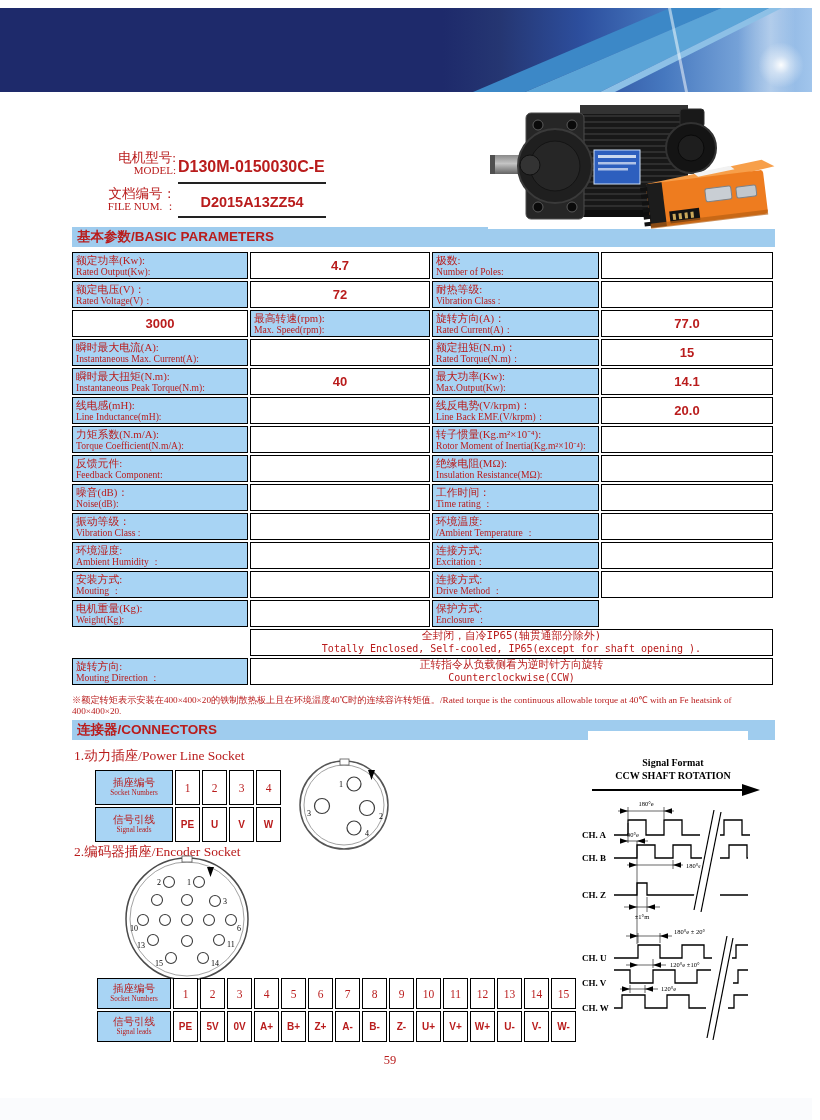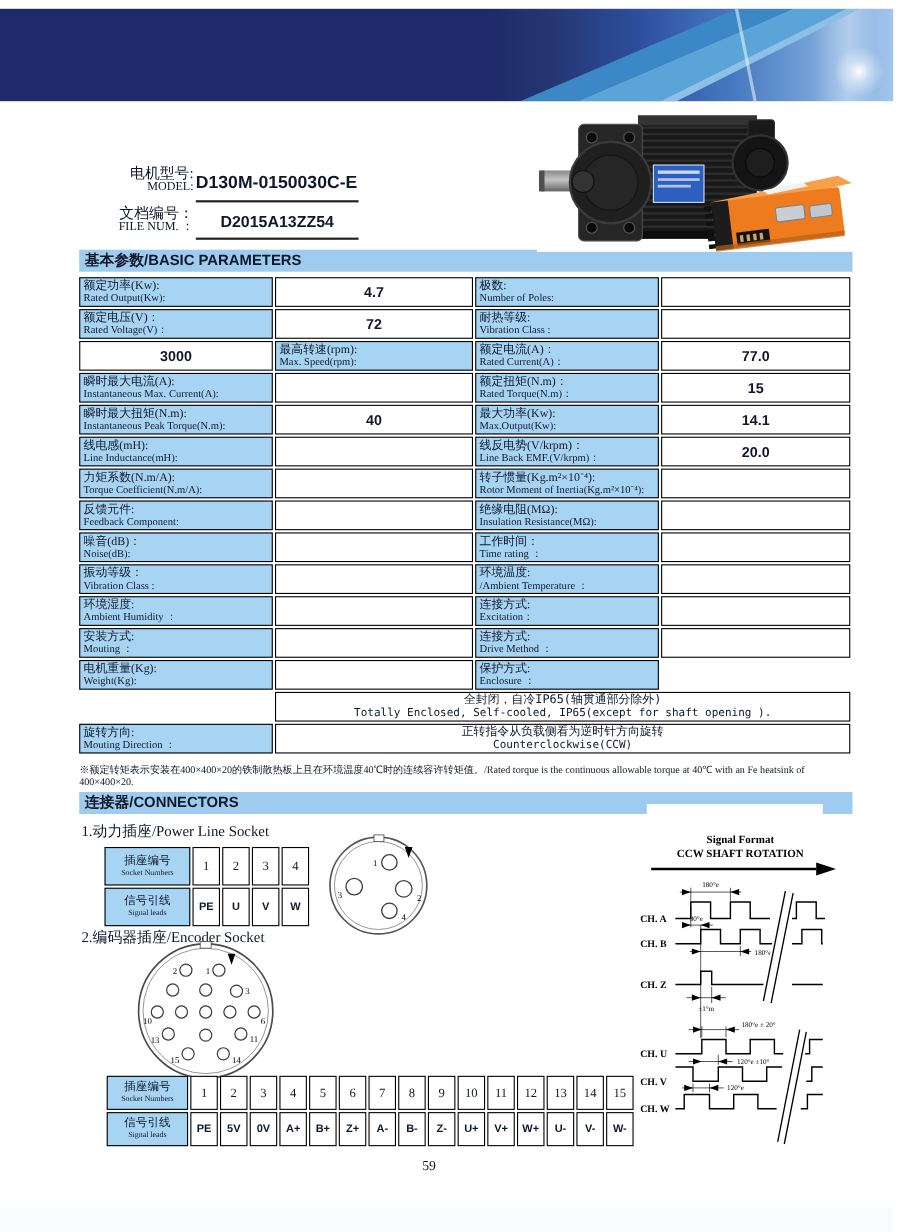--- a/index.html
+++ b/index.html
@@ -1,17 +1,17 @@
 <!DOCTYPE html>
 <html><head>
 <meta charset="utf-8">
 <style>
   html,body{margin:0;padding:0;background:#fff;}
   .page{position:relative;width:812px;height:1120px;background:#fff;overflow:hidden;
-        font-family:"Liberation Serif",serif;color:#0f172a;}
+        font-family:"Liberation Serif",serif;color:#b91c1c;}
 
   
   .banner{position:absolute;left:0;top:8px;width:820px;height:84px;overflow:hidden;
     background:
       linear-gradient(to right, rgba(255,255,255,0) 90%, rgba(255,255,255,.35) 94%, rgba(255,255,255,0) 97%),
       linear-gradient(to right,#1e2a6b 0%,#1e2a6b 54%,#253672 61%,#2d4f9e 71%,#4678bf 81%,#7aa6da 91%,#a6c9ee 100%);}
   .stripe{position:absolute;inset:0;}
   .s1{background:#3c88c7;clip-path:polygon(670px 0,722px 0,525px 100%,473px 100%);}
   .s2{background:#5ba4d7;clip-path:polygon(722px 0,770px 0,600px 100%,525px 100%);}
   .s3{background:#8dc0e6;clip-path:polygon(770px 0,782px 0,615px 100%,600px 100%);}
@@ -196,21 +196,21 @@
       </div>
       <div class="cell valc"></div>
 
       <div class="cell valc">3000</div>
       <div class="cell lblc">
         <span class="cn">最高转速(rpm):</span>
         <span class="en">Max. Speed(rpm):</span>
       </div>
 
       <div class="cell lblc">
-        <span class="cn">额定电流(A)：</span>
+        <span class="cn">旋转方向(A)：</span>
         <span class="en">Rated Current(A)：</span>
       </div>
       <div class="cell valc">77.0</div>
       <div class="cell lblc">
         <span class="cn">瞬时最大电流(A):</span>
         <span class="en">Instantaneous Max. Current(A):</span>
       </div>
       <div class="cell valc"></div>
 
       <div class="cell lblc">

